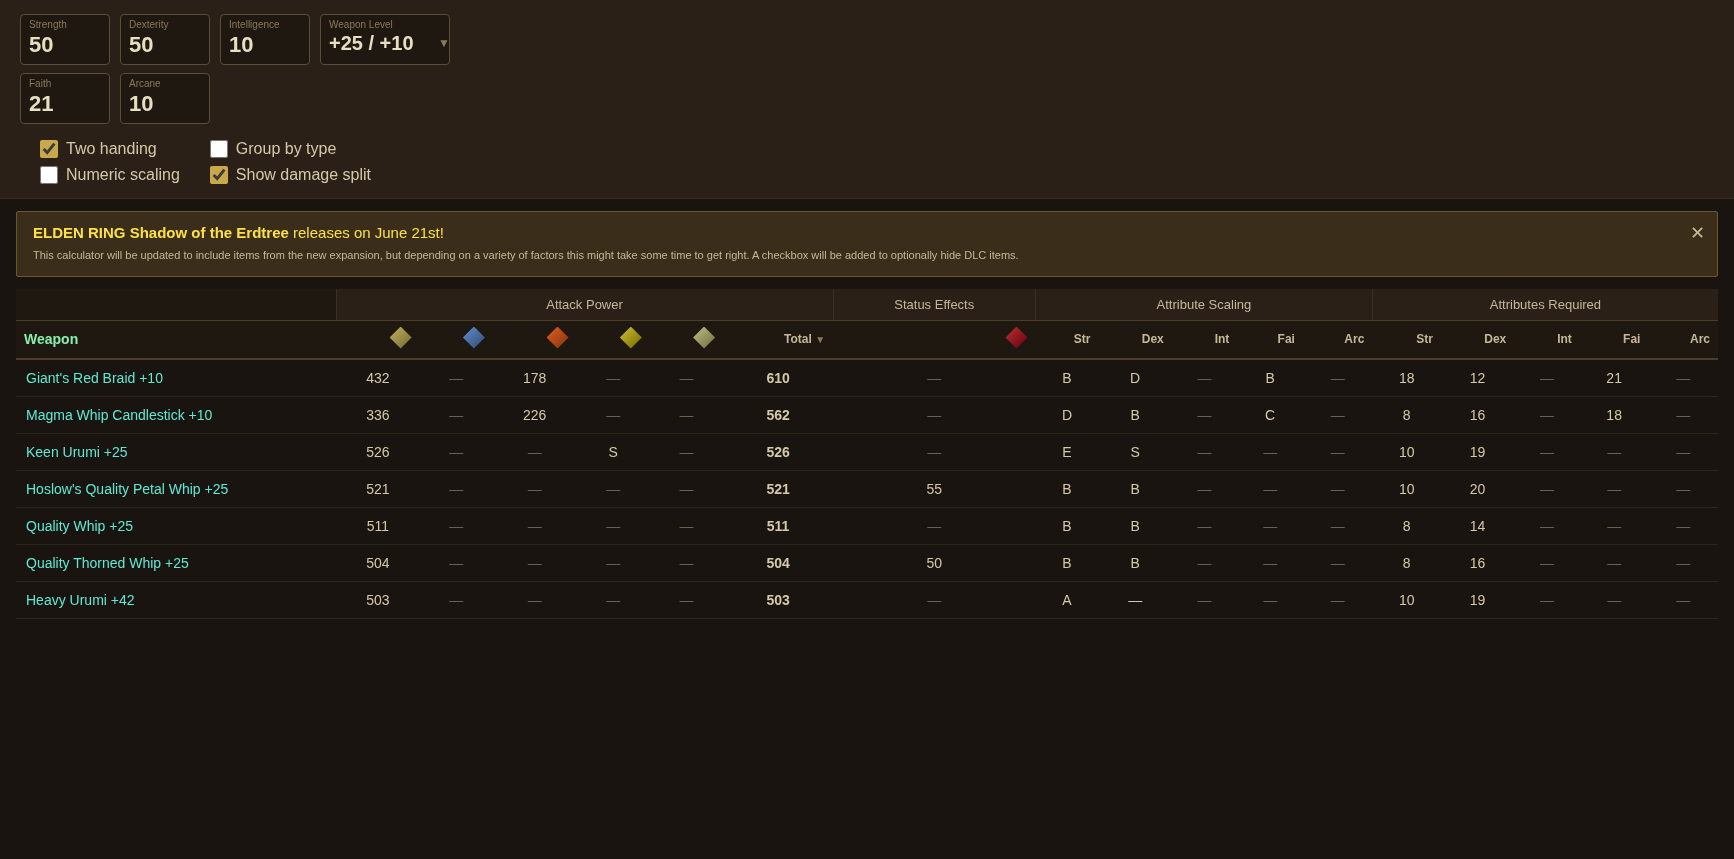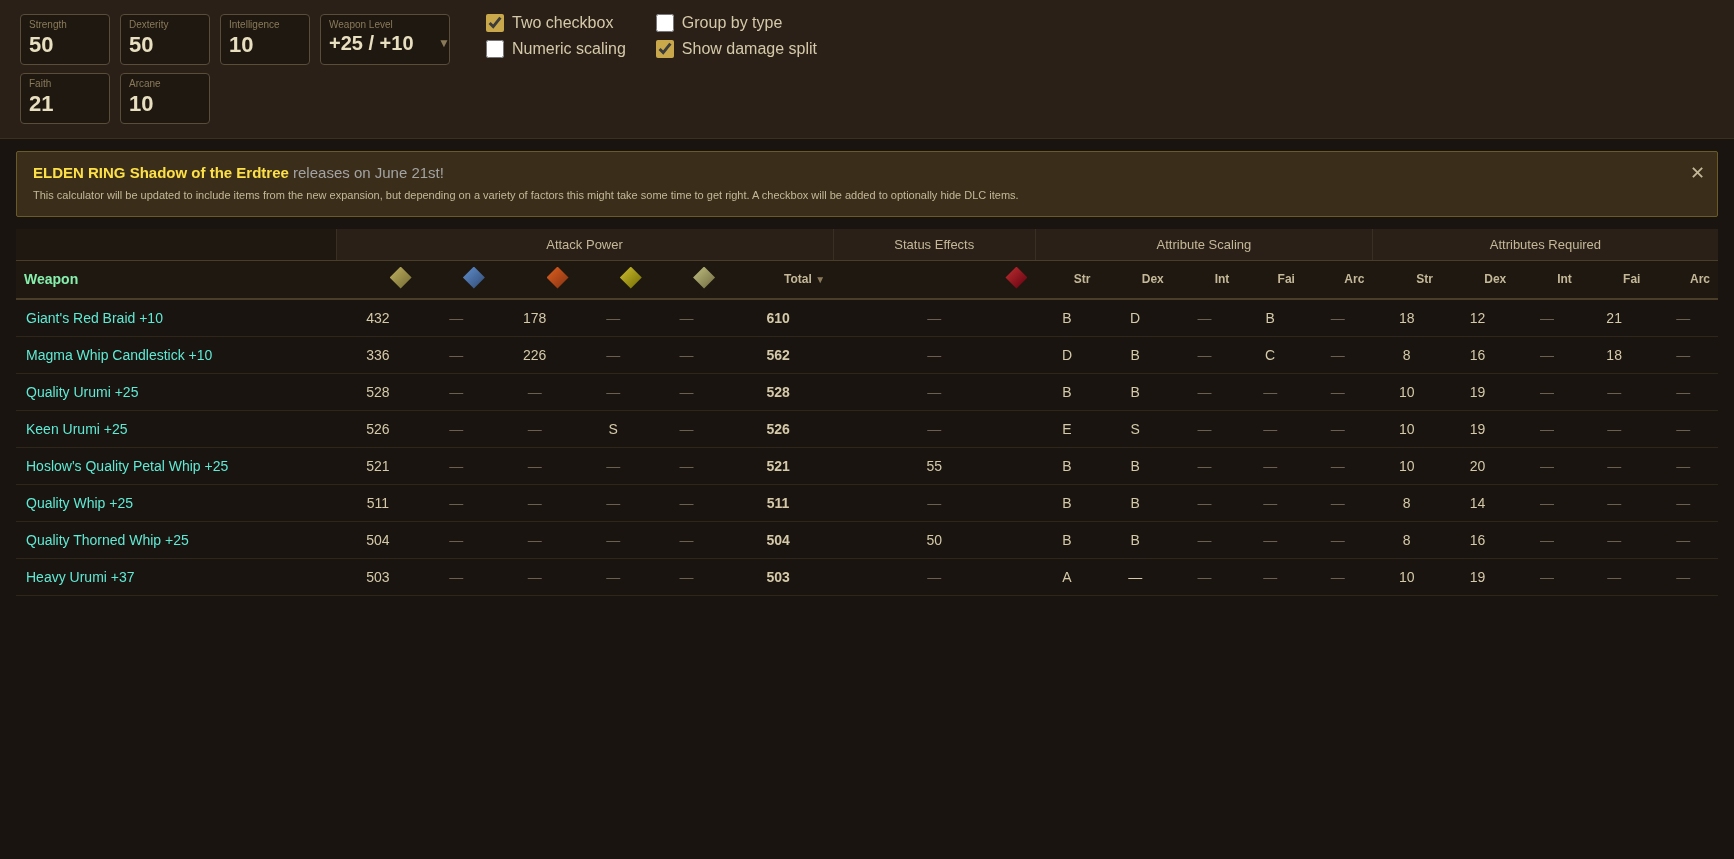--- a/index.html
+++ b/index.html
@@ -12,20 +12,21 @@
     }
 
     
     .controls-area {
       background-color: #2a2018;
       padding: 14px 20px 14px 20px;
       display: flex;
       align-items: flex-start;
       gap: 16px;
       border-bottom: 1px solid #3a3020;
+      flex-direction: column;
     }
 
     .stat-inputs {
       display: grid;
       grid-template-columns: repeat(3, 90px) 130px;
       grid-template-rows: auto auto;
       gap: 8px 10px;
     }
 
     .stat-field {
@@ -126,21 +127,21 @@
     }
     .banner-title {
       font-size: 15px;
       margin-bottom: 6px;
     }
     .banner-title .highlight {
       color: #fde047;
       font-weight: bold;
     }
     .banner-title .white-text {
-      color: #a3a3a3;
+      color: #fde047;
       margin-top: 27px;
     }
     .banner-body {
       font-size: 11px;
       color: #c4b898;
       line-height: 1.5;
     }
     .banner-close {
       position: absolute;
       top: 10px;
@@ -279,21 +280,21 @@
     <div class="stat-field">
       <label>Arcane</label>
       <input type="number" value="10" style="">
     </div>
     <div style="grid-column: span 2;"></div>
   </div>
 
   <div class="checkboxes-area">
     <div class="checkbox-item">
       <input type="checkbox" id="cb-two-handing" checked="" style="">
-      <label for="cb-two-handing">Two checkbox</label>
+      <label for="cb-two-handing">Two handing</label>
     </div>
     <div class="checkbox-item">
       <input type="checkbox" id="cb-group-by-type" style="">
       <label for="cb-group-by-type">Group by type</label>
     </div>
     <div class="checkbox-item">
       <input type="checkbox" id="cb-numeric-scaling" style="">
       <label for="cb-numeric-scaling">Numeric scaling</label>
     </div>
     <div class="checkbox-item">
@@ -402,40 +403,20 @@
     <td class="dash">—</td>
     <td class="">C</td>
     <td class="dash">—</td>
     <td>8</td>
     <td>16</td>
     <td class="dash">—</td>
     <td class="">18</td>
     <td class="dash">—</td>
   </tr>
         <tr class="data-row">
-    <td class="weapon-name">Quality Urumi +25</td>
-    <td class="">528</td>
-    <td class="dash">—</td>
-    <td class="dash">—</td>
-    <td class="dash">—</td>
-    <td class="dash">—</td>
-    <td style="font-weight:600;">528</td>
-    <td class="dash">—</td>
-    <td>B</td>
-    <td>B</td>
-    <td class="dash">—</td>
-    <td class="dash">—</td>
-    <td class="dash">—</td>
-    <td>10</td>
-    <td>19</td>
-    <td class="dash">—</td>
-    <td class="dash">—</td>
-    <td class="dash">—</td>
-  </tr>
-        <tr class="data-row">
     <td class="weapon-name">Keen Urumi +25</td>
     <td class="">526</td>
     <td class="dash">—</td>
     <td class="dash">—</td>
     <td class="">S</td>
     <td class="dash">—</td>
     <td style="font-weight:600;">526</td>
     <td class="dash">—</td>
     <td>E</td>
     <td>S</td>
@@ -502,21 +483,21 @@
     <td class="dash">—</td>
     <td class="dash">—</td>
     <td class="dash">—</td>
     <td>8</td>
     <td>16</td>
     <td class="dash">—</td>
     <td class="dash">—</td>
     <td class="dash">—</td>
   </tr>
         <tr class="data-row">
-    <td class="weapon-name">Heavy Urumi +37</td>
+    <td class="weapon-name">Heavy Urumi +42</td>
     <td class="">503</td>
     <td class="dash">—</td>
     <td class="dash">—</td>
     <td class="dash">—</td>
     <td class="dash">—</td>
     <td style="font-weight:600;">503</td>
     <td class="dash">—</td>
     <td>A</td>
     <td>—</td>
     <td class="dash">—</td>

